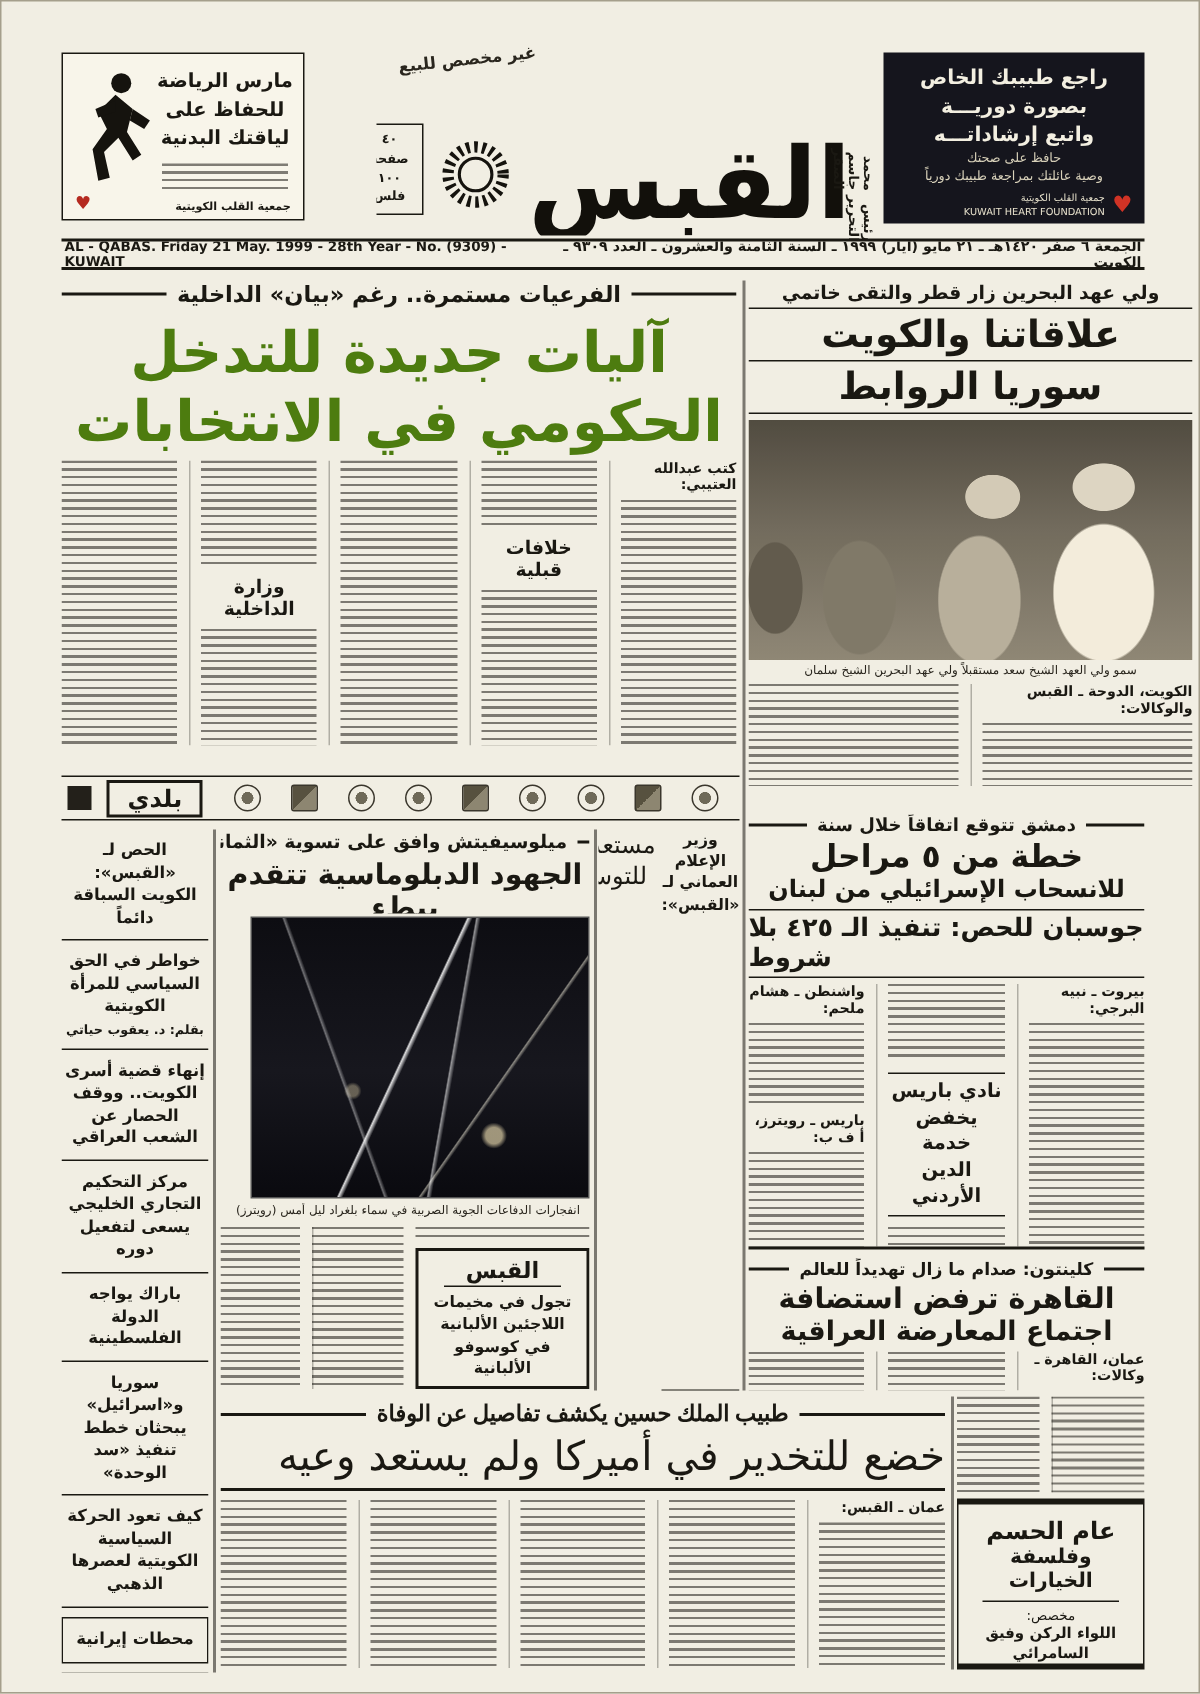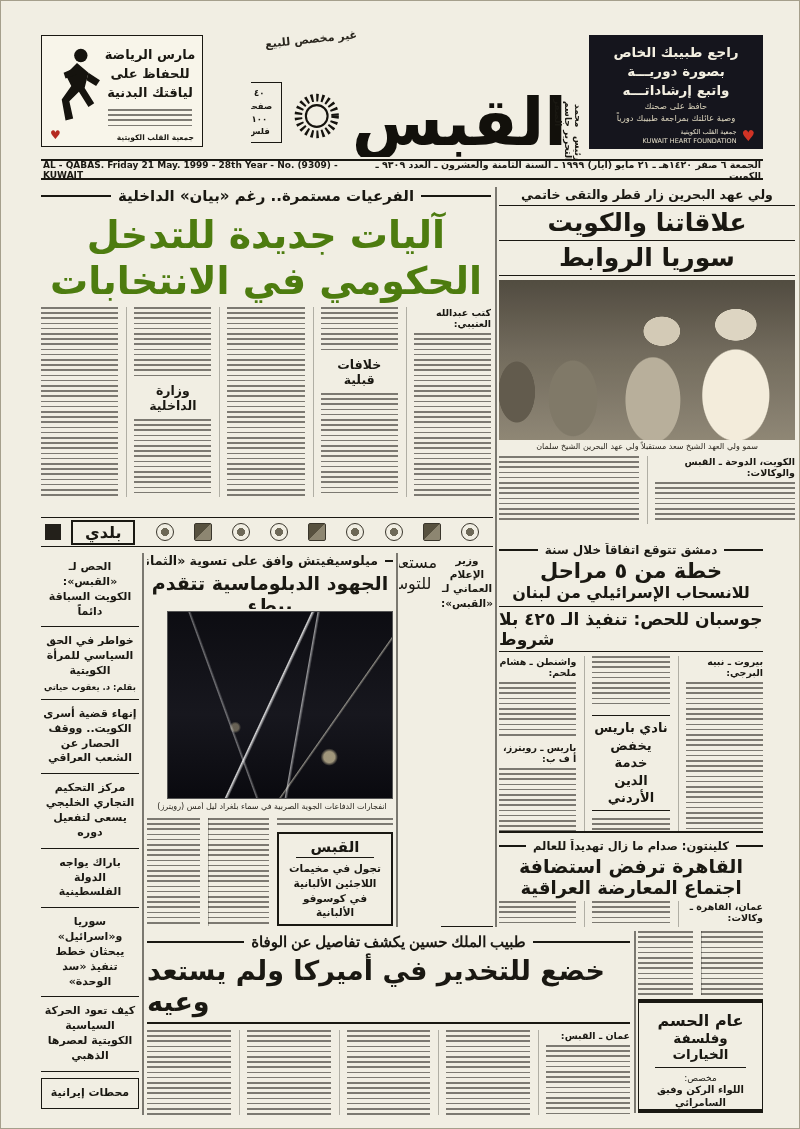--- a/index.html
+++ b/index.html
@@ -141,21 +141,21 @@
 
   
   .oman { left:398px; top:552px; width:94px; height:374px; display:flex; flex-direction:row; gap:4px; text-align:center; }
   .oman .k { font-size:10.5px; font-weight:bold; line-height:1.35; border-bottom:1px solid #1a1812; padding-bottom:3px; }
   .oman .h { font-size:16px; font-weight:normal; line-height:1.3; }
   .oman .byline { text-align:right; }
 
   
   .hus { left:146px; top:932px; width:483px; height:182px; }
   .hus .kicker { font-size:15px; letter-spacing:2.5px;font-family:Liberation Serif, serif; }
-  .hus .h { font-size:27px; font-weight:bold; text-align:left; margin:4px 0 5px; }
+  .hus .h { font-size:27px; font-weight:normal; text-align:right; margin:4px 0 5px; }
   .hus .rule { border-top:2px solid #1a1812; margin-bottom:6px; }
   .hus .body { height:112px; }
 </style>
 </head>
 <body>
 
 <div class="page">
 
   <div class="abs m-left">
     <svg viewBox="0 0 60 90">

